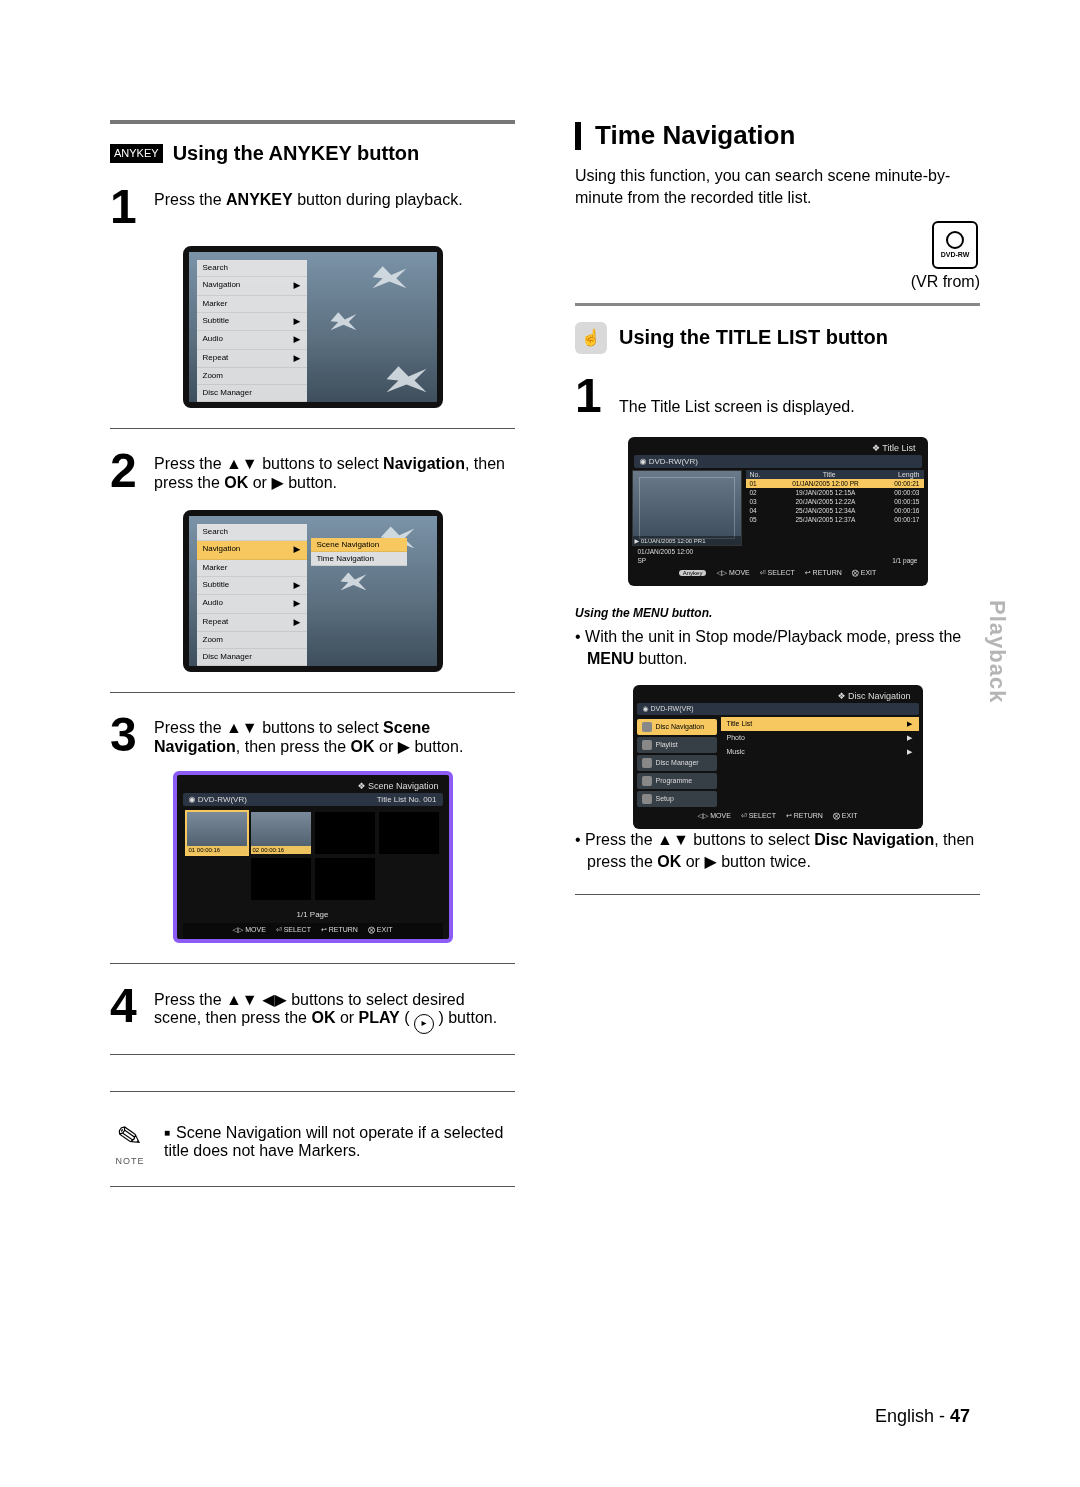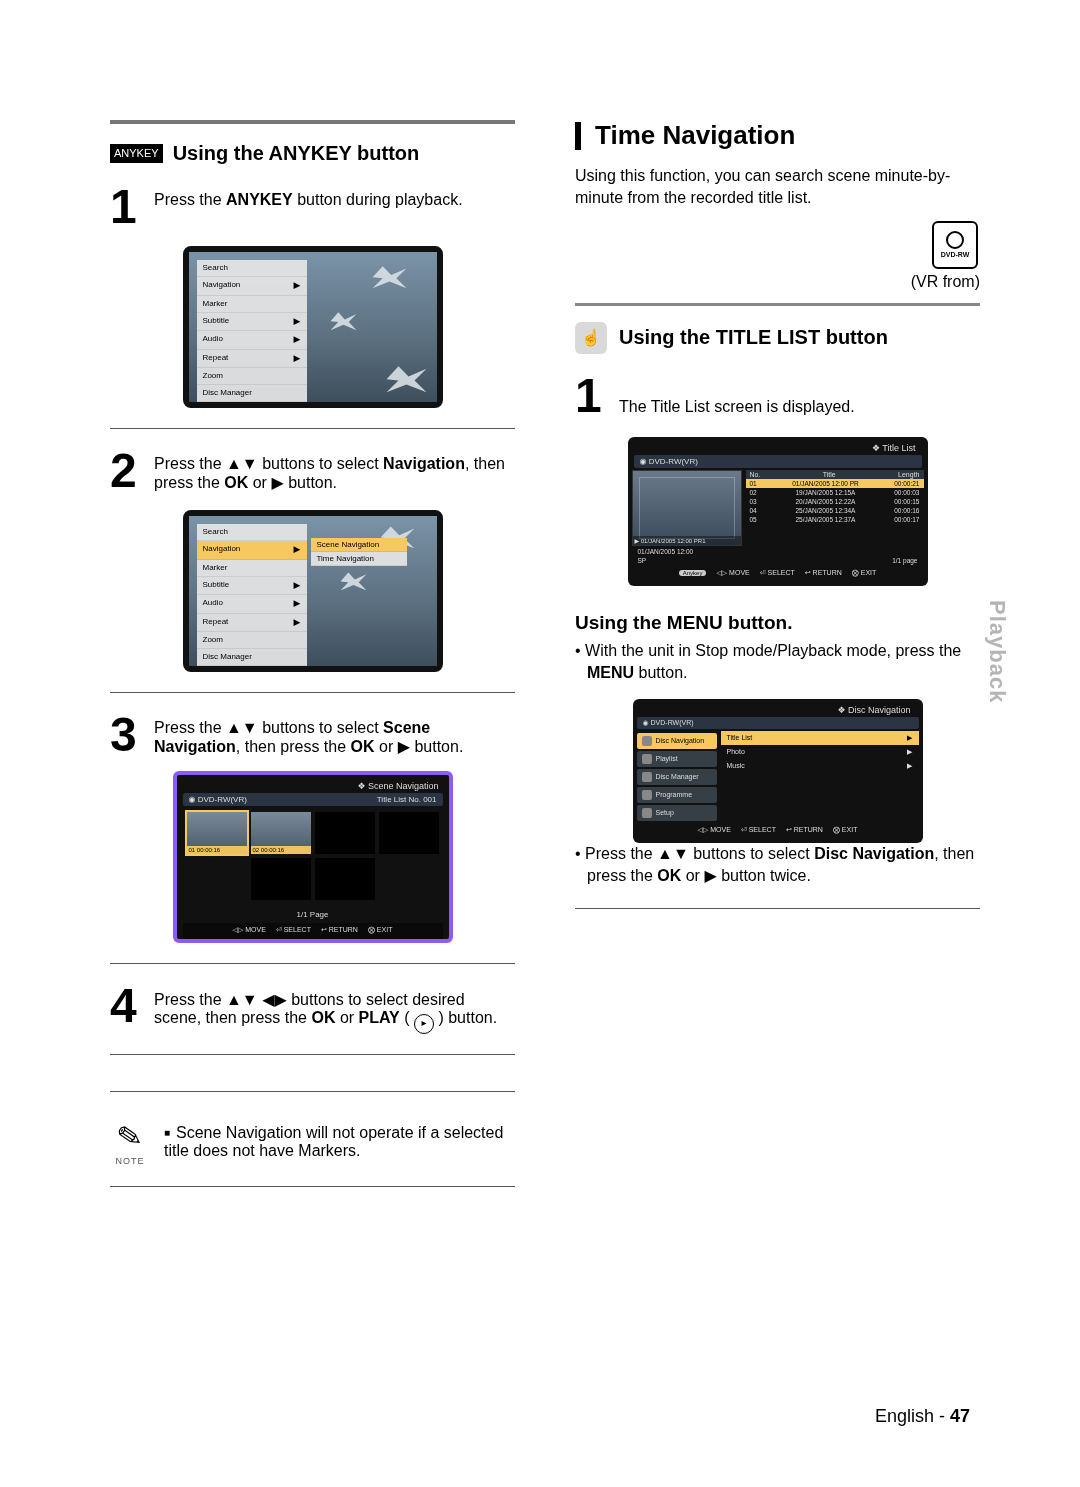--- a/index.html
+++ b/index.html
@@ -101,21 +101,21 @@
     width:108px; height:74px; background: linear-gradient(#6a7a8a,#3a4a5a); border:1px solid #333; position:relative;
   }
   .tl-row .preview .capbar { position:absolute;bottom:0;left:0;right:0; background:rgba(0,0,0,.4); font-size:6px; padding:1px 2px;}
   .tl-list { flex:1; margin-left:4px; }
   .tl-list .hdr { display:flex; background:#2a3442; font-size:7px; padding:1px 4px; justify-content:space-between;}
   .tl-list .entry { display:flex; font-size:6.5px; padding:1px 4px; justify-content:space-between;}
   .tl-list .entry.sel { background:#f6c85f; color:#000;}
   .fbar { font-size:7px; display:flex; gap:10px; justify-content:center; align-items:center; padding:3px 0 5px; }
   .pill { background:#ccc; color:#000; border-radius:8px; padding:0 4px; font-size:6px;}
 
-  .subhead { font-size:19px; font-weight:bold; margin:26px 0 6px; }
+  .subhead { font-size:12px; font-weight:bold; margin:20px 0 6px;font-style:italic; }
   ul.bul { list-style:none; padding:0; margin:0;}
   ul.bul li { font-size:16px; line-height:1.4; text-indent:-12px; padding-left:12px; }
   ul.bul li::before { content:"• "; }
 
   .discnav-box { width:290px; margin:14px auto 0;}
   .dn-outer { background:#111; border-radius:6px; color:#ddd; padding:4px; }
   .dn-title { font-size:9px; text-align:right; padding:2px 8px; }
   .dn-bar { background:#2a3442; font-size:7px; padding:2px 6px; border-radius:2px;}
   .dn-body { display:flex; gap:4px; padding:2px 0 0;}
   .dn-side { width:80px; }

